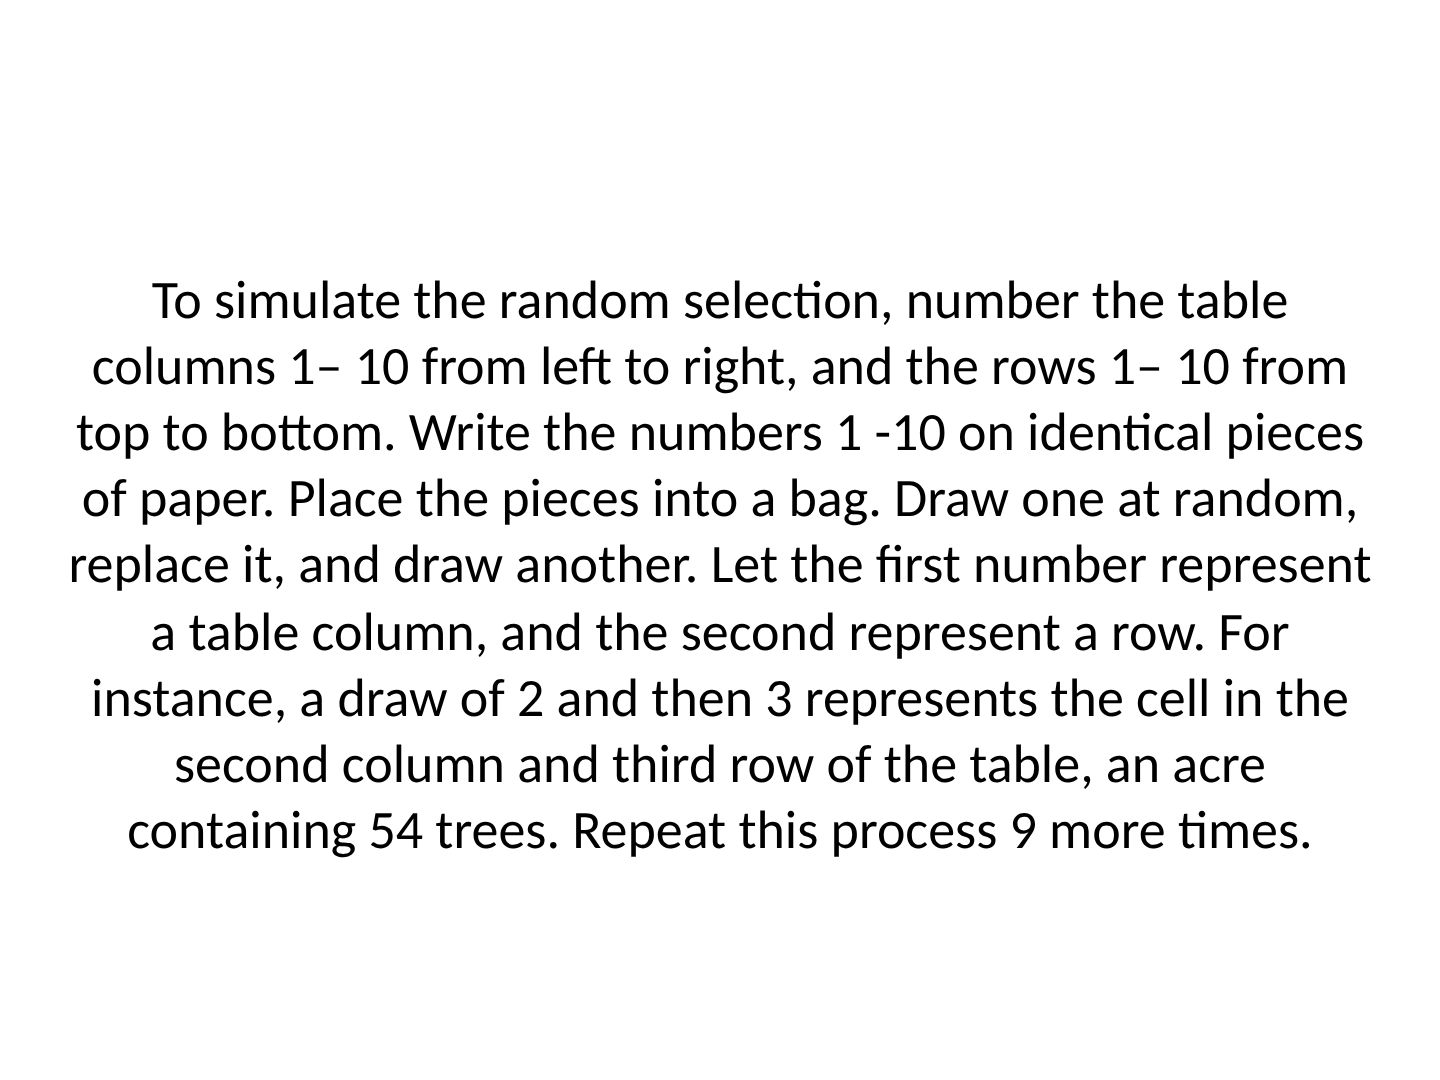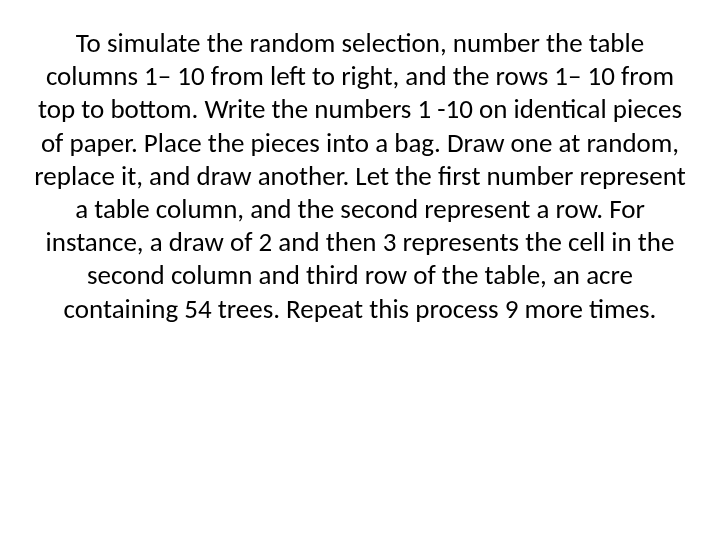--- a/index.html
+++ b/index.html
@@ -8,21 +8,21 @@
     width: 720px;
     height: 540px;
     background: #ffffff;
     font-family: Calibri, "Segoe UI", Arial, sans-serif;
     overflow: hidden;
   }
   .slide {
     width: 720px;
     height: 540px;
     display: flex;
-    align-items: flex-start;
+    align-items: center;
     justify-content: center;
     box-sizing: border-box;
     padding-top: 26px;
   }
   .body-text {
     width: 660px;
     text-align: center;
     color: #000000;
     font-size: 27px;
     line-height: 1.23;

